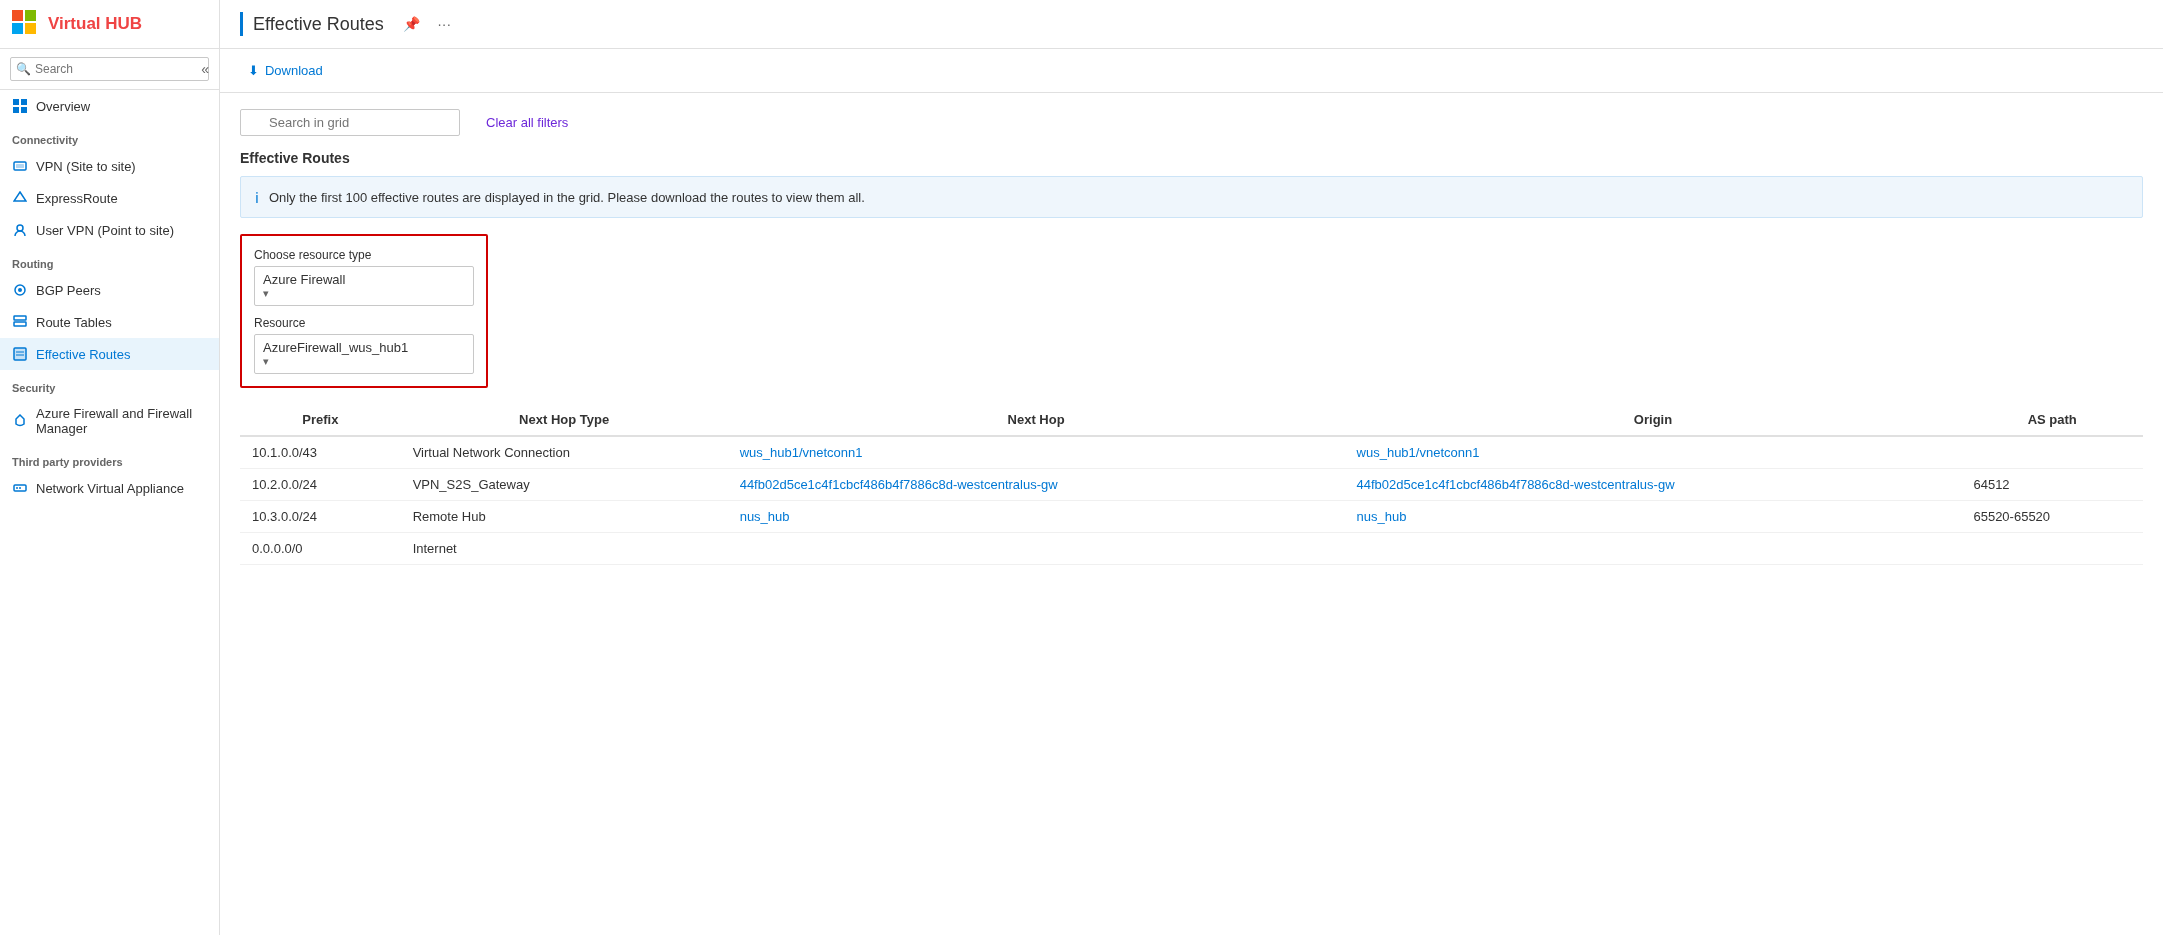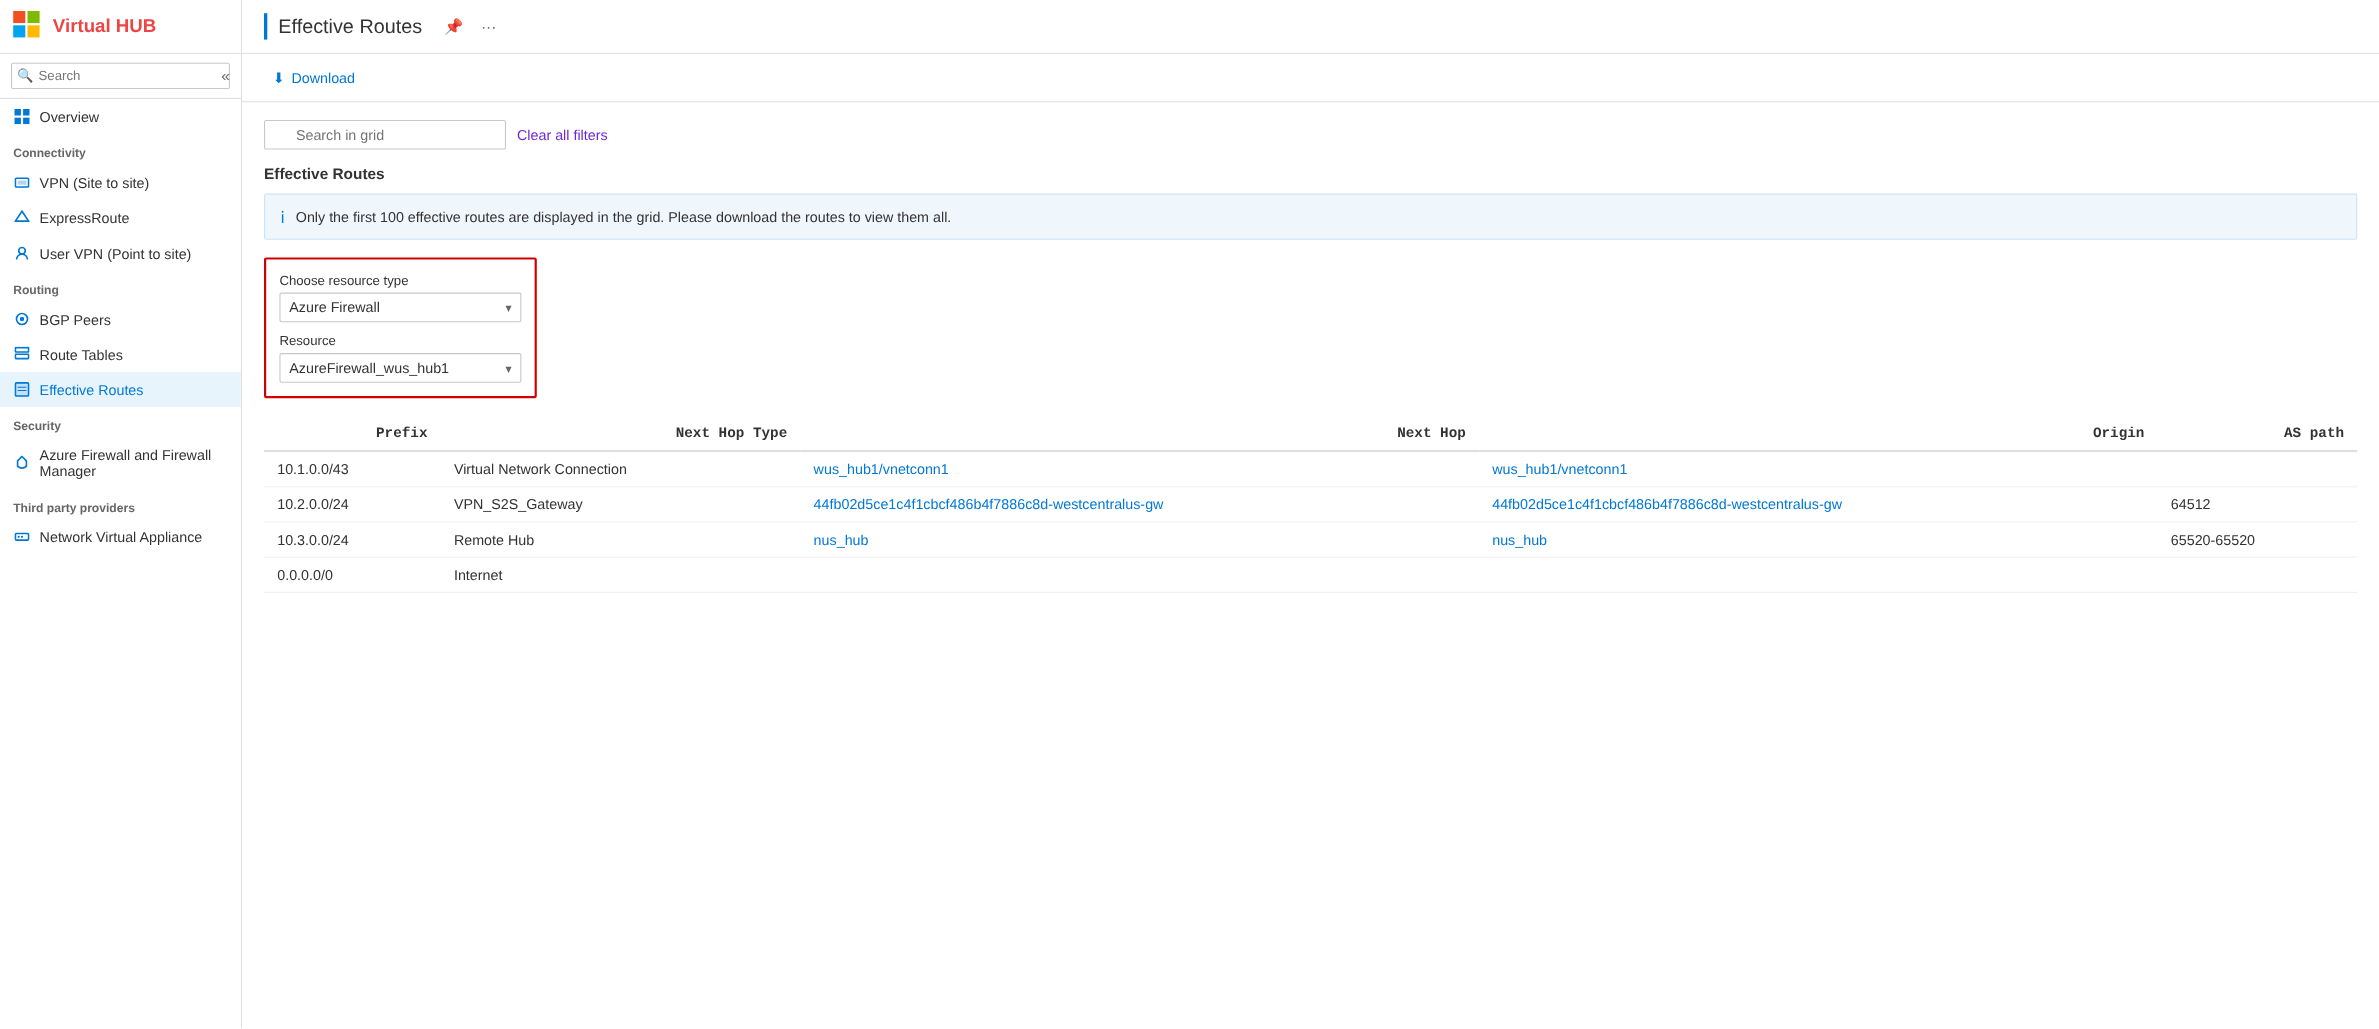--- a/index.html
+++ b/index.html
@@ -192,21 +192,21 @@
 
     .content-area {
       flex: 1;
       overflow-y: auto;
       padding: 16px 20px;
     }
 
     .filter-bar {
       display: flex;
       align-items: center;
-      gap: 10px;
+      gap: 26px;
       margin-bottom: 14px;
     }
 
     .search-grid-input {
       border: 1px solid #c8c8c8;
       border-radius: 2px;
       padding: 5px 8px 5px 28px;
       font-size: 13px;
       width: 220px;
       position: relative;
@@ -272,53 +272,53 @@
     }
 
     .field-label {
       font-size: 12px;
       color: #333;
       margin-bottom: 4px;
     }
 
     .dropdown-select {
       display: flex;
-      align-items: flex-end;
+      align-items: flex-start;
       justify-content: space-between;
       border: 1px solid #c8c8c8;
       border-radius: 2px;
       padding: 5px 8px;
       width: 220px;
       font-size: 13px;
       background: #fff;
       cursor: pointer;
       margin-bottom: 10px;
+      flex-direction: column;
     }
 
     .dropdown-arrow {
       color: #666;
       font-size: 11px;
     }
 
     
     .data-table {
       width: 100%;
       border-collapse: collapse;
       font-size: 13px;
     }
 
     .data-table th {
-      text-align: right;
+      text-align: center;
       padding: 8px 12px;
       font-weight: 600;
       color: #333;
       border-bottom: 2px solid #e0e0e0;
       background: #fff;
       white-space: nowrap;
-      font-family: Liberation Mono, monospace;
     }
 
     .data-table td {
       padding: 8px 12px;
       border-bottom: 1px solid #f0f0f0;
       color: #333;
     }
 
     .link-cell {
       color: #0078d4;

